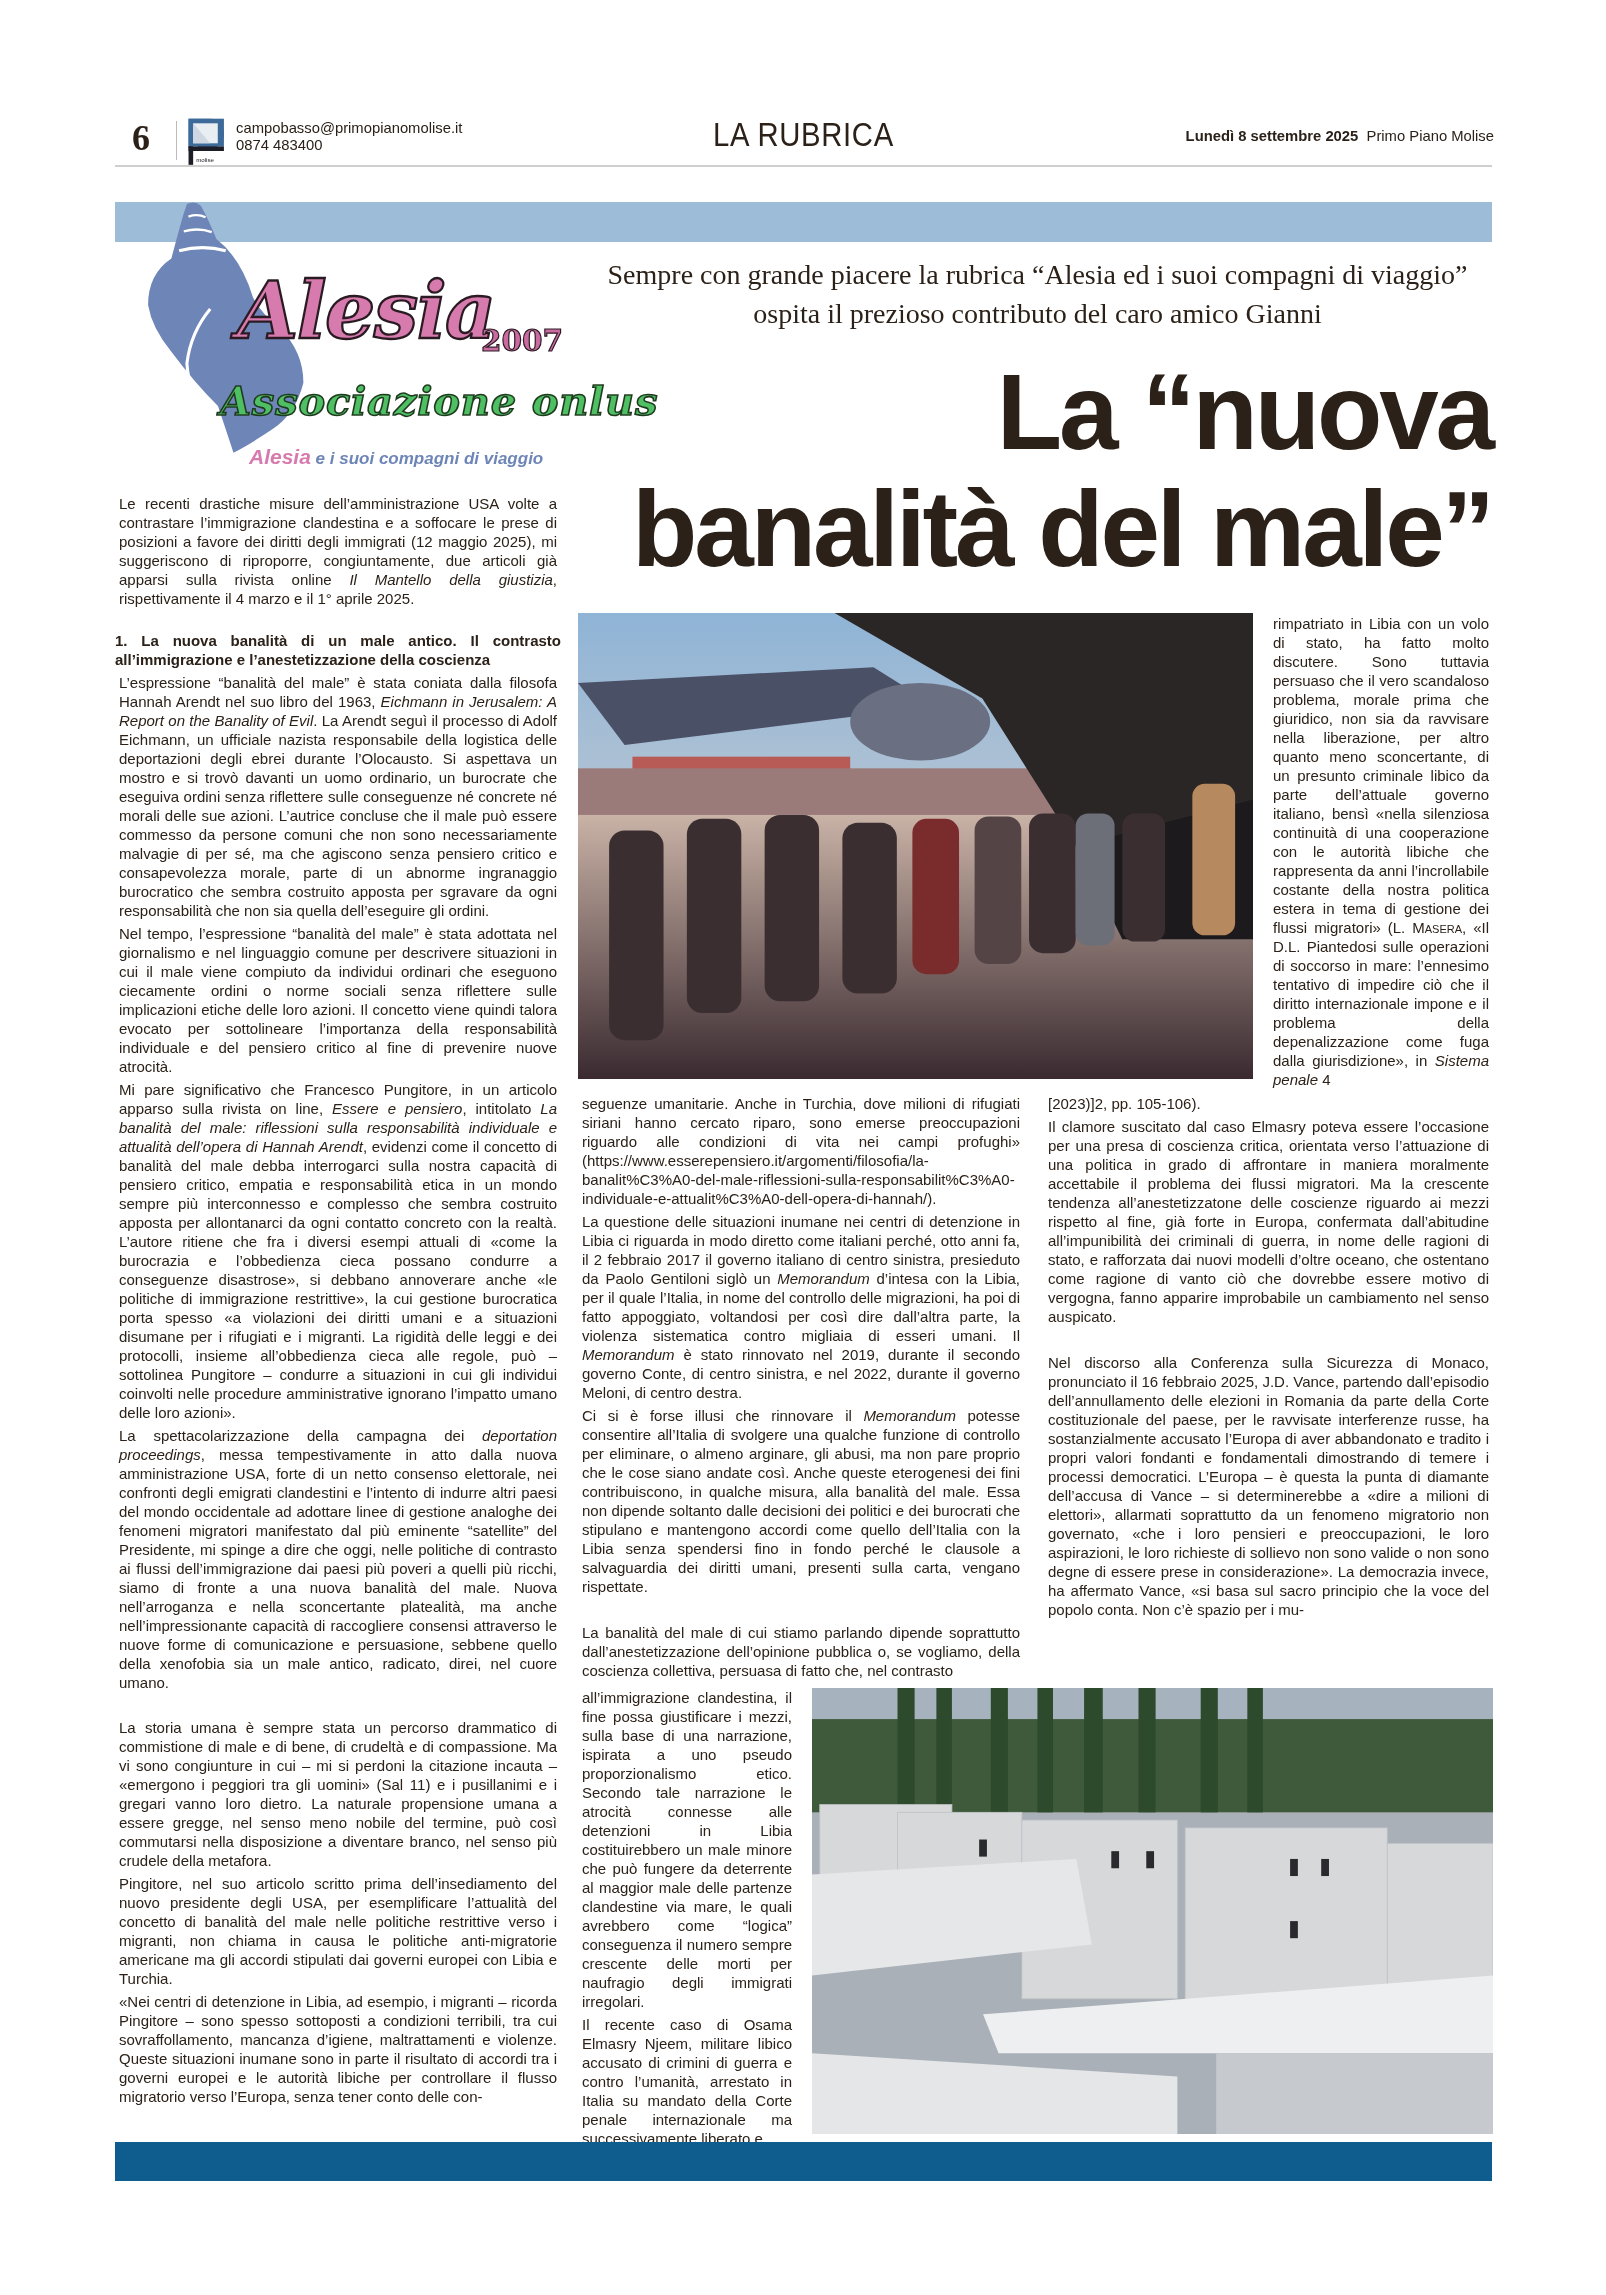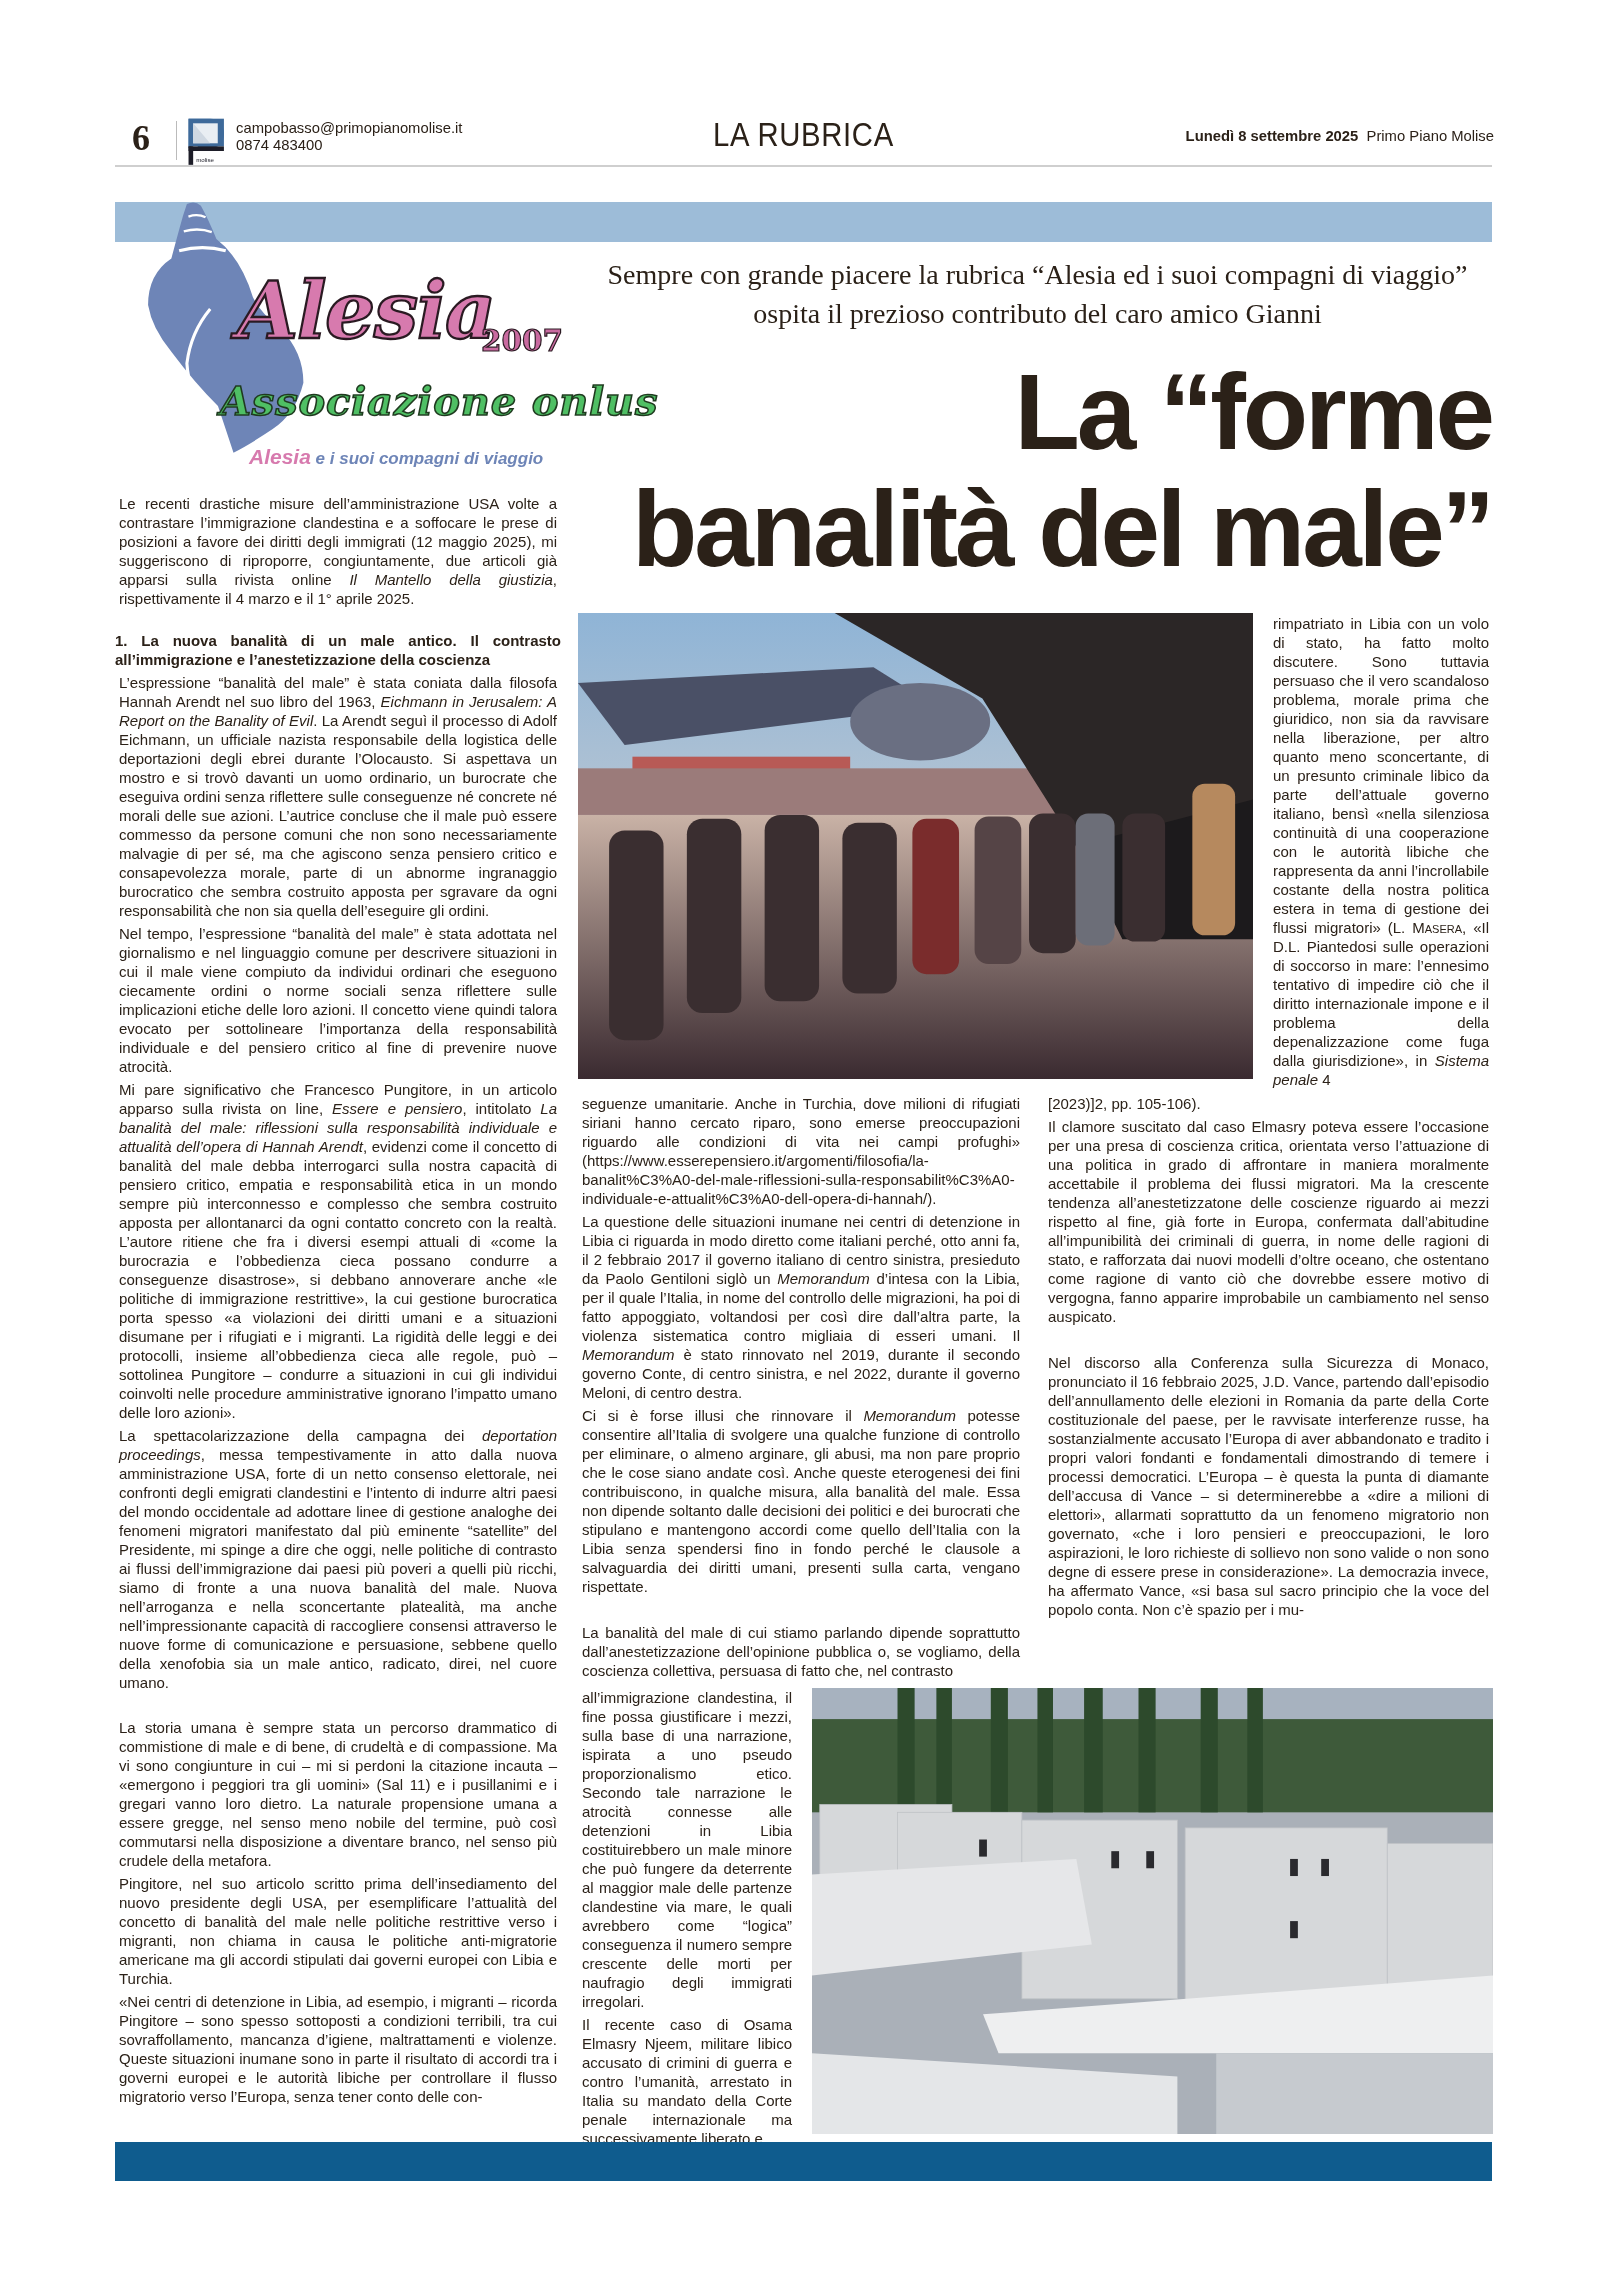--- a/index.html
+++ b/index.html
@@ -78,21 +78,21 @@
 </svg>
 <div class="abs" id="alesia-word">Alesia</div>
 <div class="abs" id="alesia-year">2007</div>
 <div class="abs" id="assoc-word">Associazione onlus</div>
 <div class="abs" id="tagline">
   <span class="pink">Alesia</span><span> e i suoi compagni di viaggio</span>
 </div>
 
 <div class="abs" id="kicker">Sempre con grande piacere la rubrica “Alesia ed i suoi compagni di viaggio” ospita il prezioso contributo del caro amico Gianni</div>
 <div class="abs" id="headline">
-  <div>La “forme</div>
+  <div>La “nuova</div>
   <div>banalità del male”</div>
 </div>
 
 <div class="abs col" id="col1">
   <p><span>Le recenti drastiche misure dell’amministrazione USA volte a contrastare l’immigrazione clandestina e a soffocare le prese di posizioni a favore dei diritti degli immigrati (12 maggio 2025), mi suggeriscono di riproporre, congiuntamente, due articoli già apparsi sulla rivista online </span><i>Il Mantello della giustizia</i><span>, rispettivamente il 4 marzo e il 1° aprile 2025.</span></p>
   <div class="gap"></div>
   <h3>1. La nuova banalità di un male antico. Il contrasto all’immigrazione e l’anestetizzazione della coscienza</h3>
   <p><span>L’espressione “banalità del male” è stata coniata dalla filosofa Hannah Arendt nel suo libro del 1963, </span><i>Eichmann in Jerusalem: A Report on the Banality of Evil</i><span>. La Arendt seguì il processo di Adolf Eichmann, un ufficiale nazista responsabile della logistica delle deportazioni degli ebrei durante l’Olocausto. Si aspettava un mostro e si trovò davanti un uomo ordinario, un burocrate che eseguiva ordini senza riflettere sulle conseguenze né concrete né morali delle sue azioni. L’autrice concluse che il male può essere commesso da persone comuni che non sono necessariamente malvagie di per sé, ma che agiscono senza pensiero critico e consapevolezza morale, parte di un abnorme ingranaggio burocratico che sembra costruito apposta per sgravare da ogni responsabilità che non sia quella dell’eseguire gli ordini.</span></p>
   <p>Nel tempo, l’espressione “banalità del male” è stata adottata nel giornalismo e nel linguaggio comune per descrivere situazioni in cui il male viene compiuto da individui ordinari che eseguono ciecamente ordini o norme sociali senza riflettere sulle implicazioni etiche delle loro azioni. Il concetto viene quindi talora evocato per sottolineare l’importanza della responsabilità individuale e del pensiero critico al fine di prevenire nuove atrocità.</p>
   <p><span>Mi pare significativo che Francesco Pungitore, in un articolo apparso sulla rivista on line, </span><i>Essere e pensiero</i><span>, intitolato </span><i>La banalità del male: riflessioni sulla responsabilità individuale e attualità dell’opera di Hannah Arendt</i><span>, evidenzi come il concetto di banalità del male debba interrogarci sulla nostra capacità di pensiero critico, empatia e responsabilità etica in un mondo sempre più interconnesso e complesso che sembra costruito apposta per allontanarci da ogni contatto concreto con la realtà. L’autore ritiene che fra i diversi esempi attuali di «come la burocrazia e l’obbedienza cieca possano condurre a conseguenze disastrose», si debbano annoverare anche «le politiche di immigrazione restrittive», la cui gestione burocratica porta spesso «a violazioni dei diritti umani e a situazioni disumane per i rifugiati e i migranti. La rigidità delle leggi e dei protocolli, insieme all’obbedienza cieca alle regole, può – sottolinea Pungitore – condurre a situazioni in cui gli individui coinvolti nelle procedure amministrative ignorano l’impatto umano delle loro azioni».</span></p>

